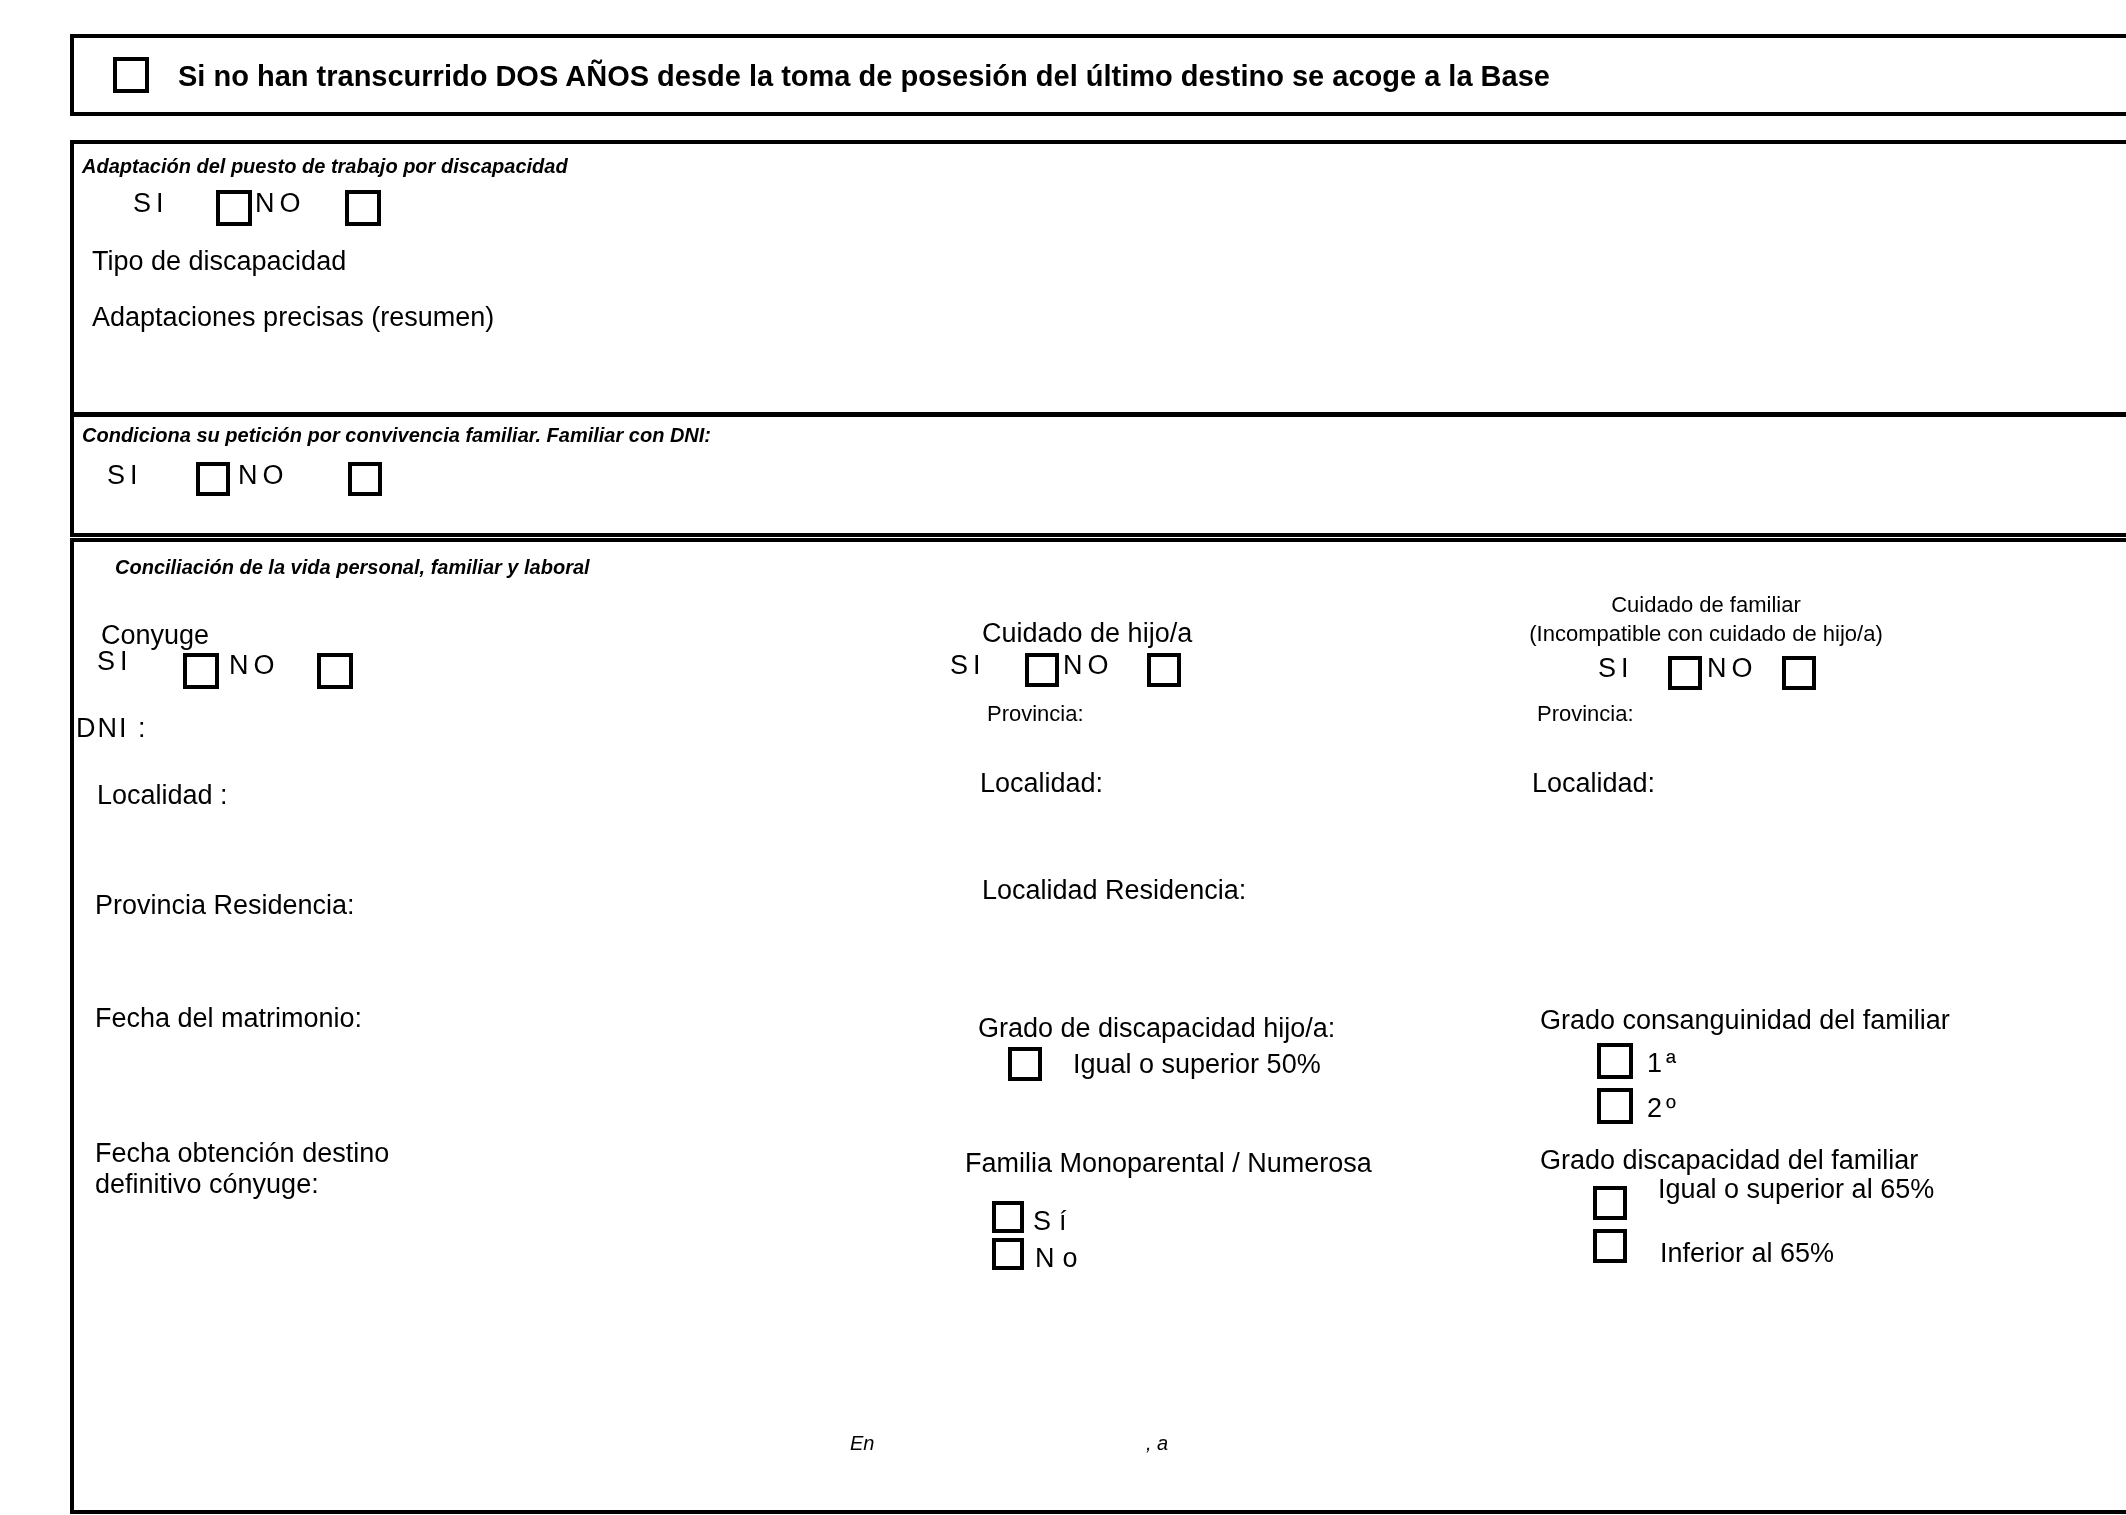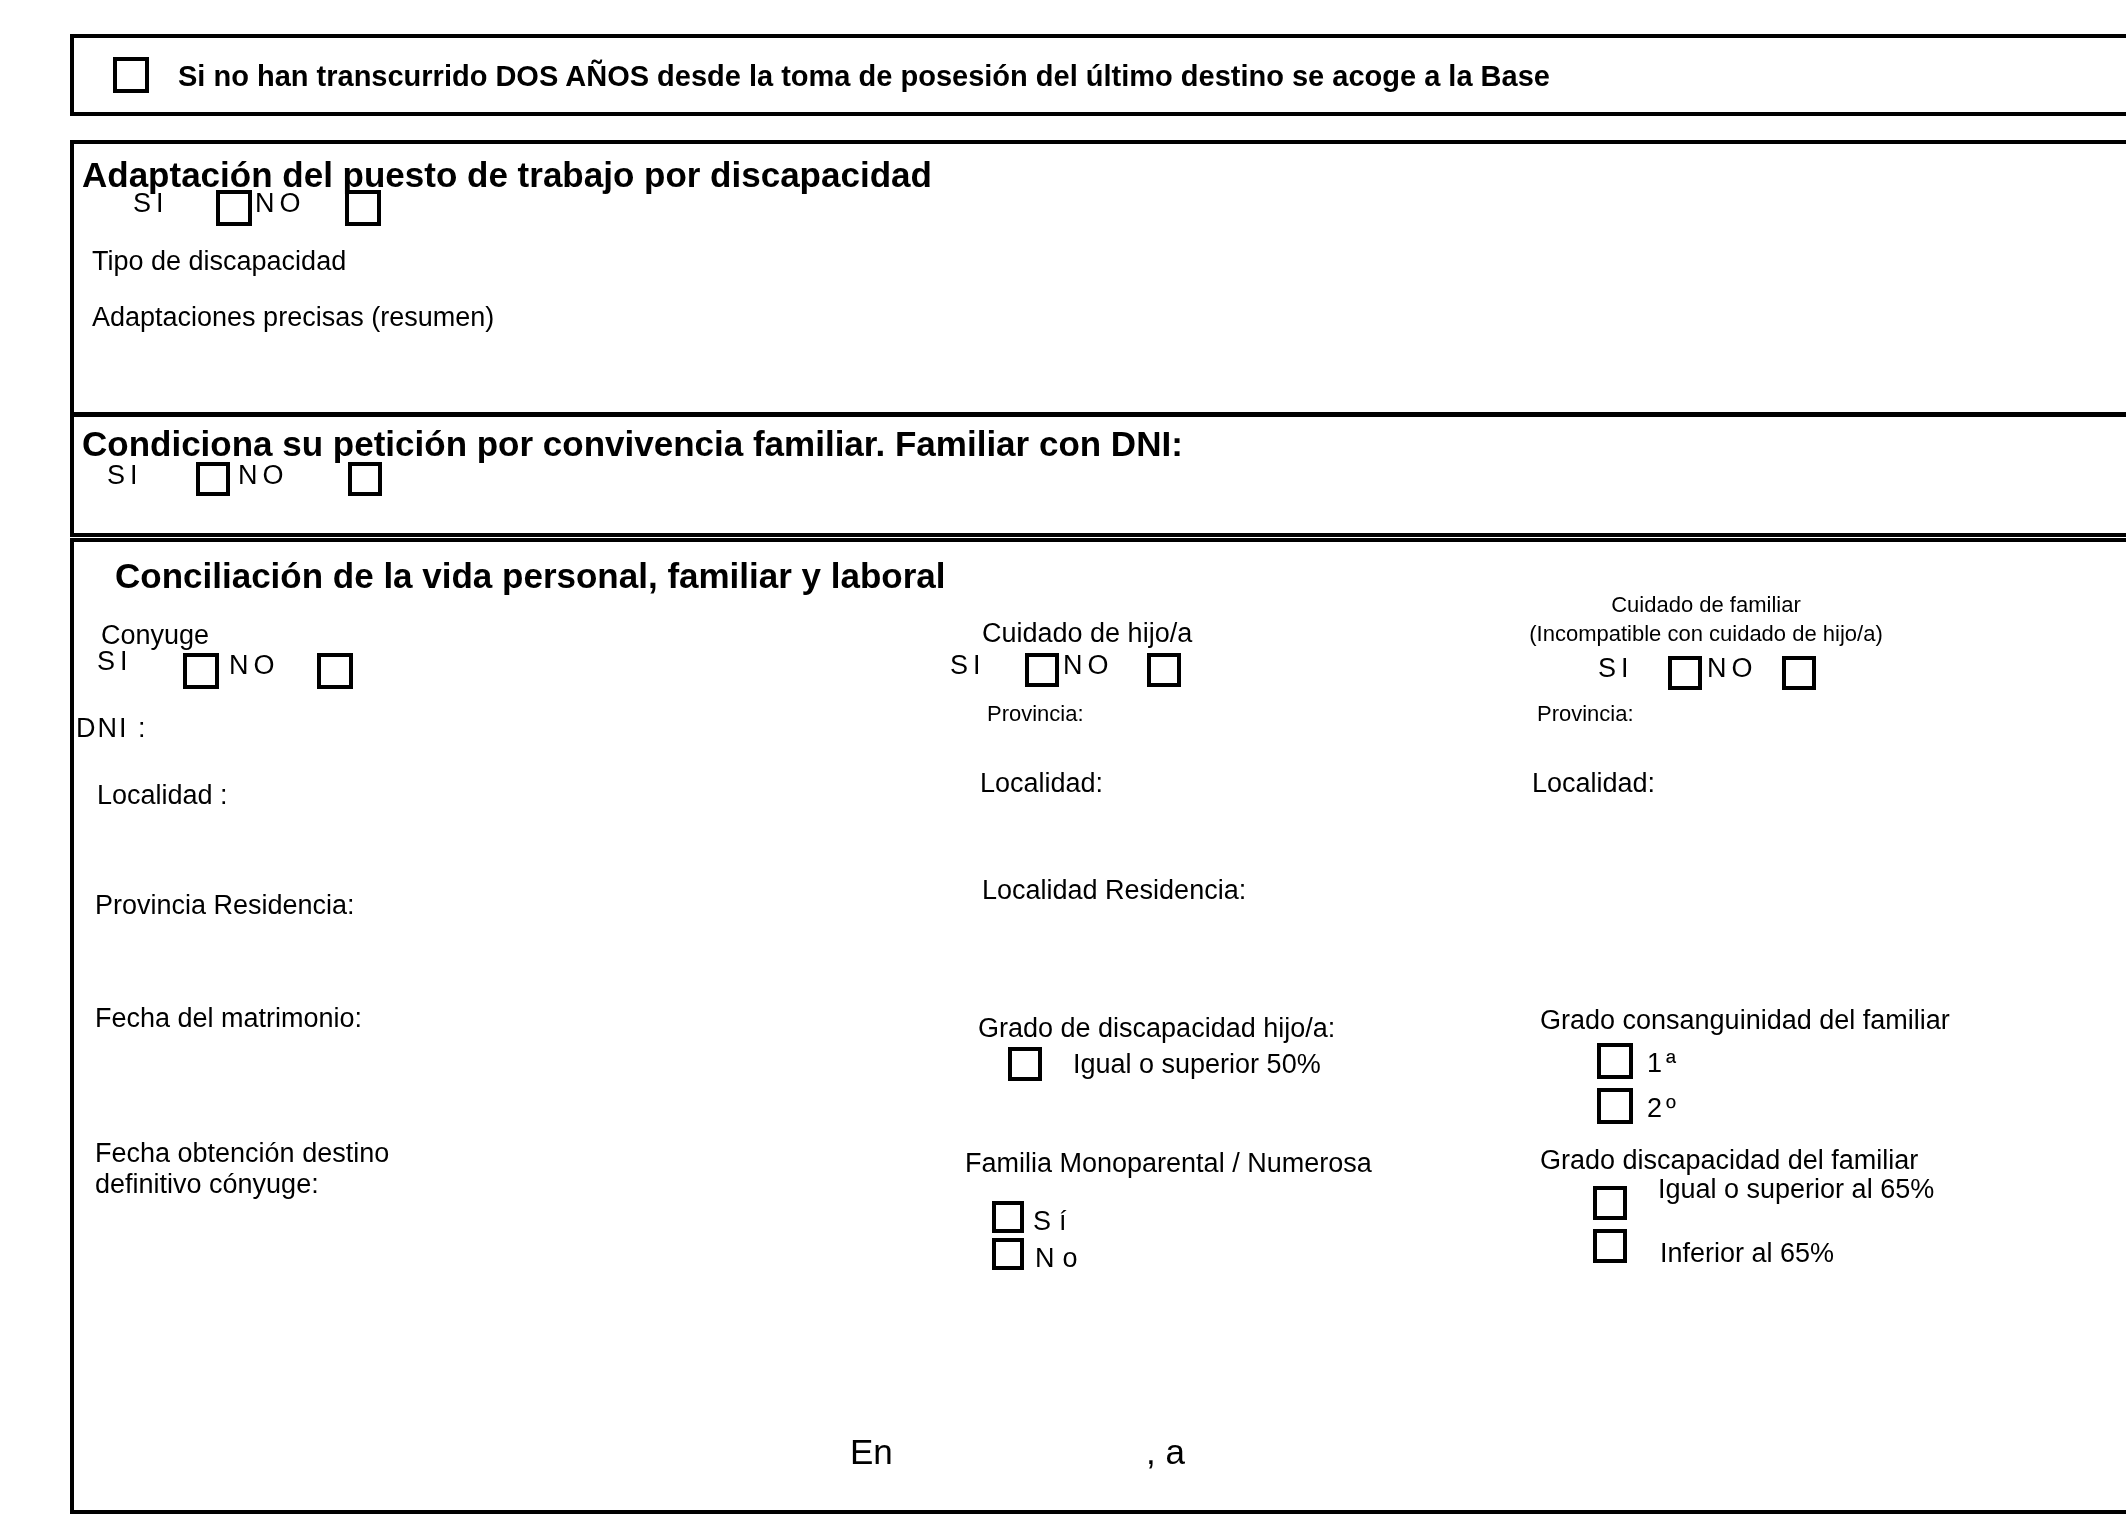--- a/index.html
+++ b/index.html
@@ -27,21 +27,21 @@
   .cb{
     position:absolute;
     width:36px;height:36px;
     border:4px solid #000000;
     box-sizing:border-box;
     background:#ffffff;
     cursor:pointer;
   }
   .bold{font-weight:bold;}
   .fs29{font-size:29px;}
-  .fs28{font-size:35px;}
+  .fs28{font-size:20px;font-style:italic;}
   .fs27{font-size:27px;}
   .fs26{font-size:22px;}
   .ls{letter-spacing:5px;text-align:center;}
   .ls8{letter-spacing:8px;}
   .center{text-align:center;white-space:normal;}
 </style>
 </head>
 <body>
 
 <div class="page">

